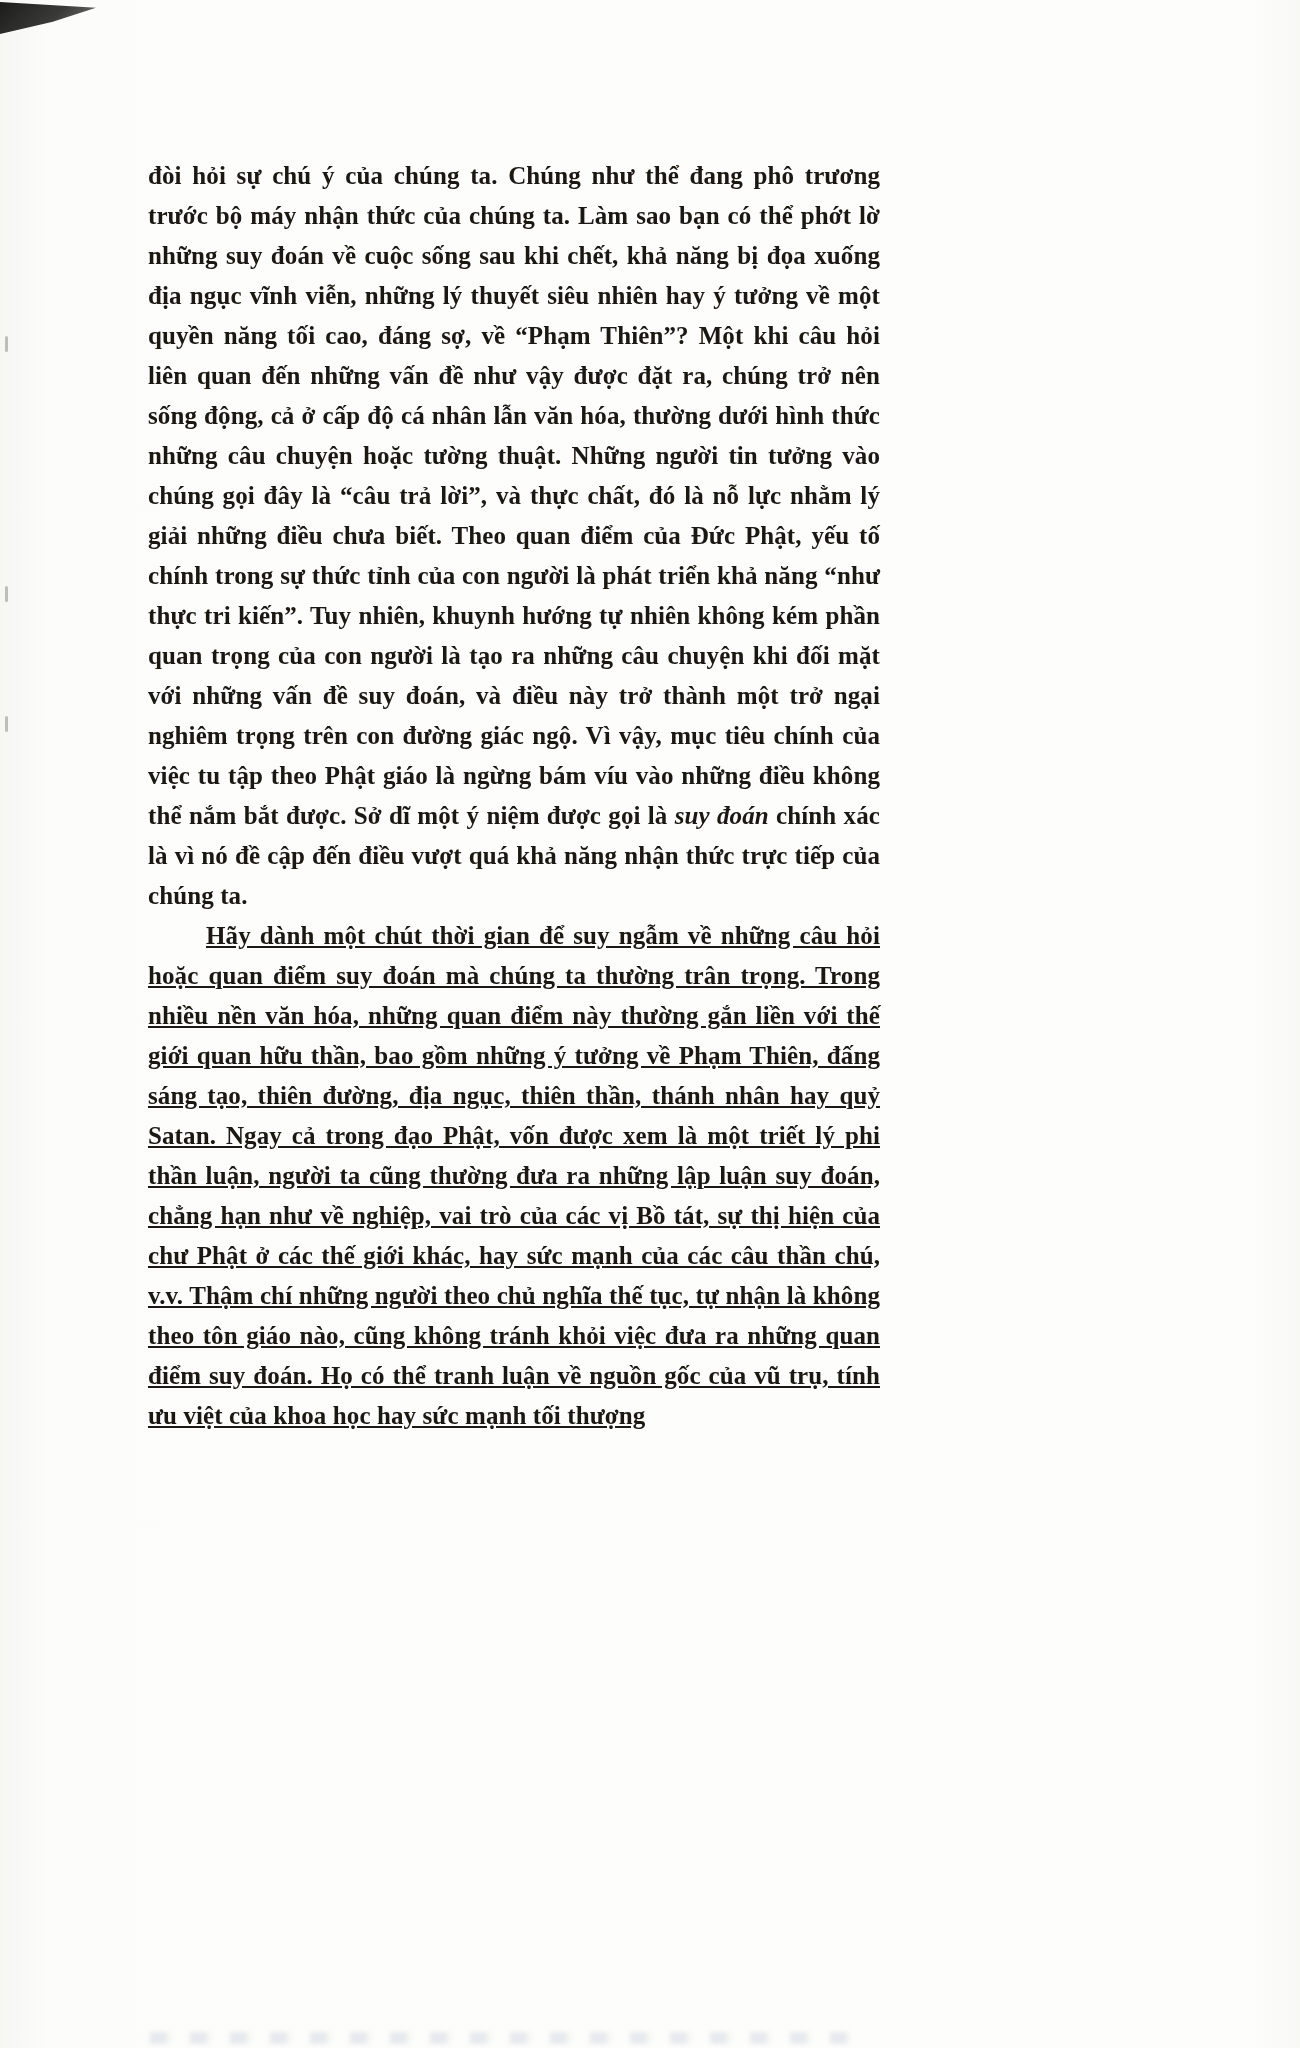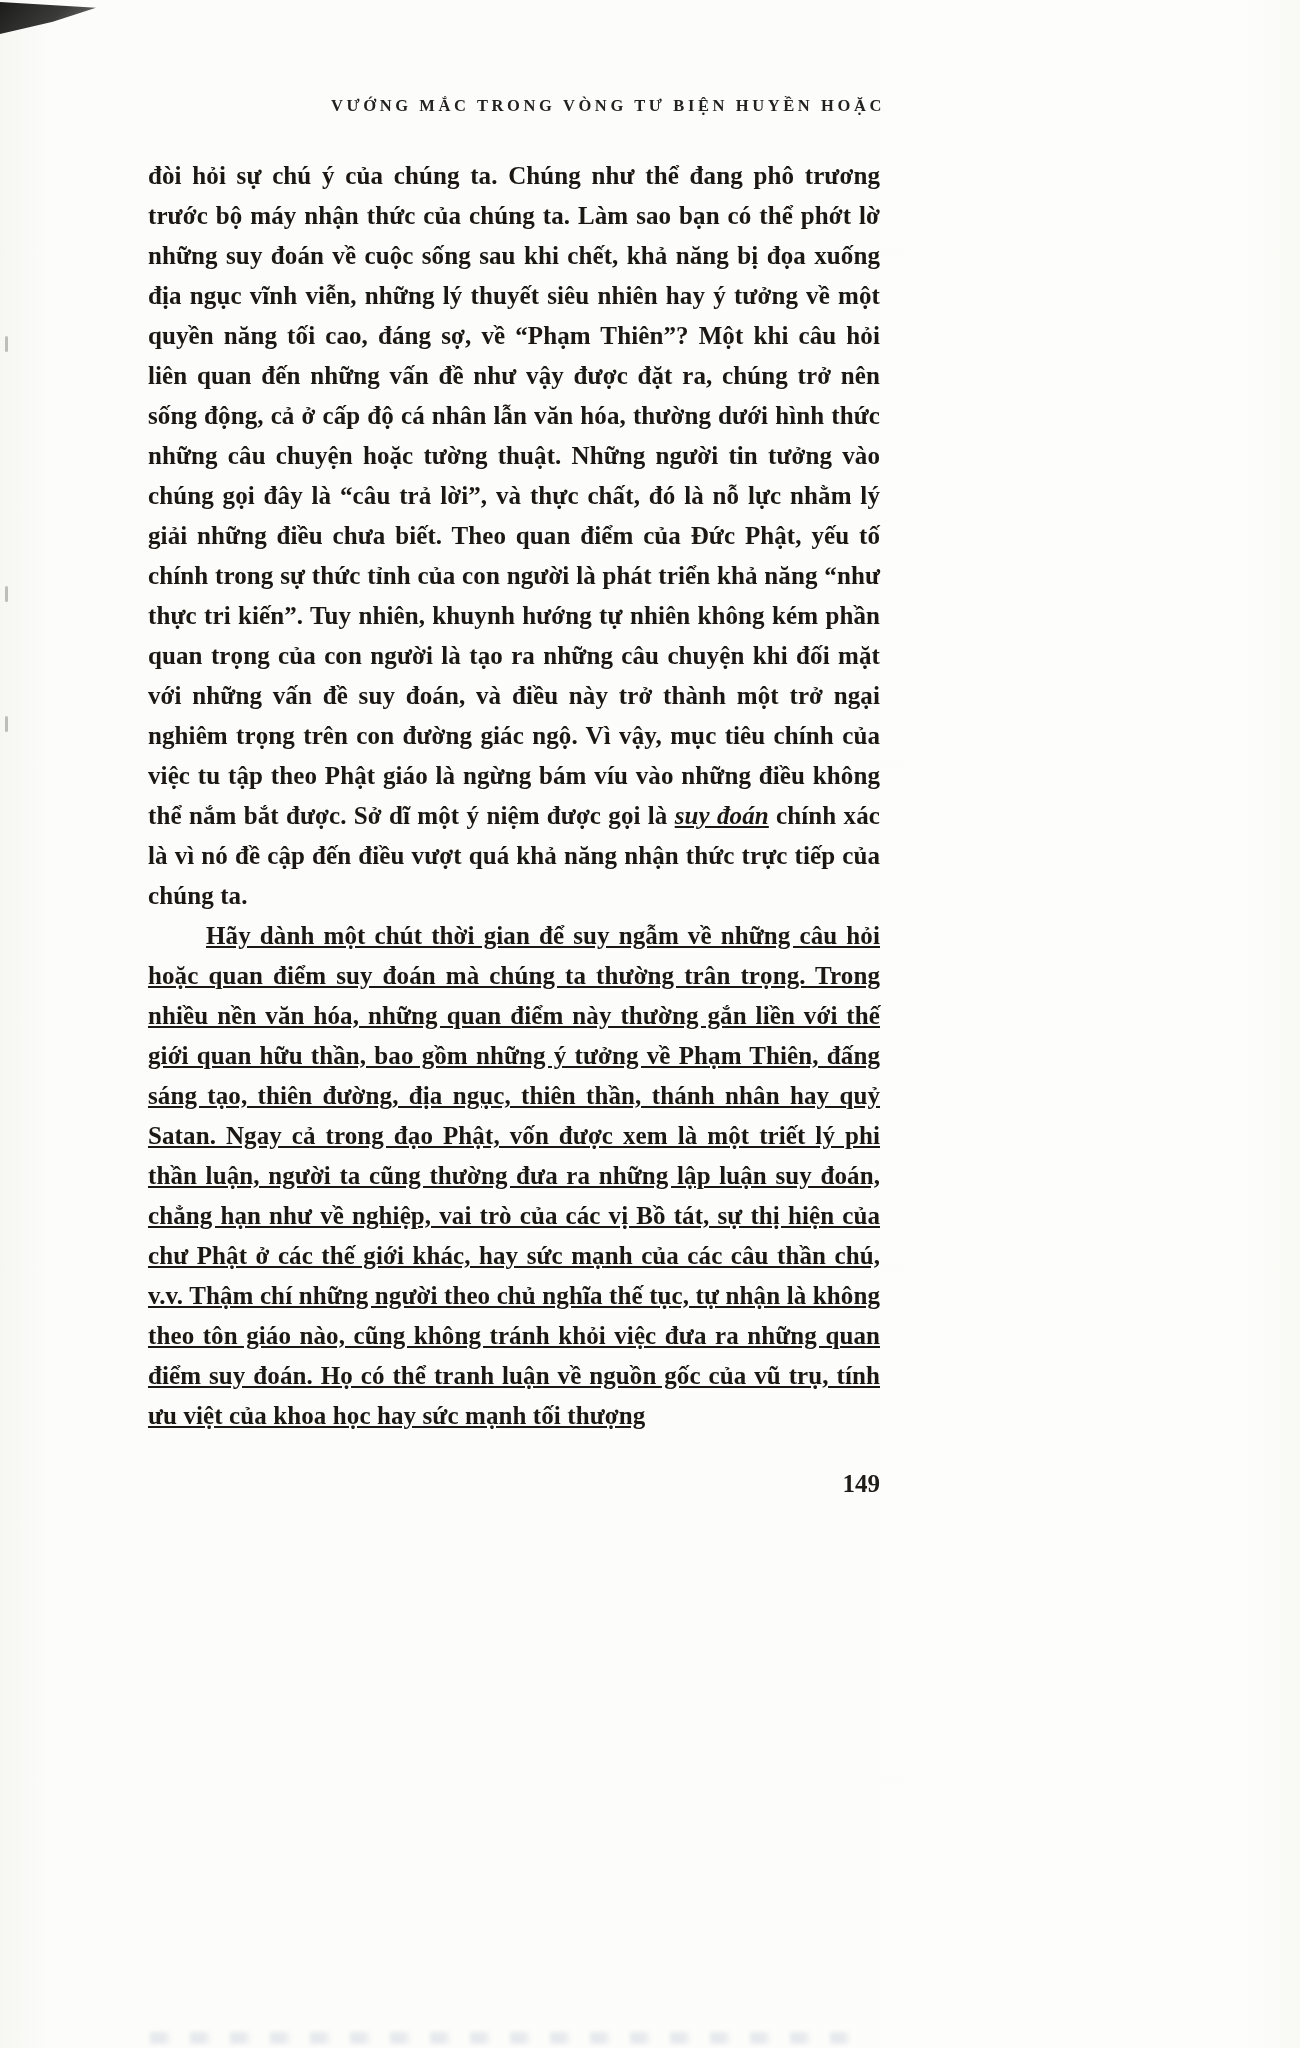--- a/index.html
+++ b/index.html
@@ -70,21 +70,20 @@
   .para {
     margin: 0;
   }
   .para.indent {
     text-indent: 58px;
     text-decoration: underline;
   }
   .para em {
     font-style: italic;
     font-weight: 700;
-    text-decoration: underline;
   }
 
   .page-number {
     position: absolute;
     top: 1470px;
     left: 148px;
     width: 732px;
     text-align: right;
     font-size: 25px;
     font-weight: 700;
@@ -110,25 +109,23 @@
 <body>
 
 <div class="page">
 
   <div class="corner-fold"></div>
 
   <div class="edge-mark m1"></div>
   <div class="edge-mark m2"></div>
   <div class="edge-mark m3"></div>
 
-  <header class="running-head">VƯỚNG MẮC TRONG VÒNG TƯ BIỆN HUYỀN HOẶC</header>
 
   <main class="text-block">
     <p class="para"><span>đòi hỏi sự chú ý của chúng ta. Chúng như thể đang phô trương trước bộ máy nhận thức của chúng ta. Làm sao bạn có thể phớt lờ những suy đoán về cuộc sống sau khi chết, khả năng bị đọa xuống địa ngục vĩnh viễn, những lý thuyết siêu nhiên hay ý tưởng về một quyền năng tối cao, đáng sợ, về “Phạm Thiên”? Một khi câu hỏi liên quan đến những vấn đề như vậy được đặt ra, chúng trở nên sống động, cả ở cấp độ cá nhân lẫn văn hóa, thường dưới hình thức những câu chuyện hoặc tường thuật. Những người tin tưởng vào chúng gọi đây là “câu trả lời”, và thực chất, đó là nỗ lực nhằm lý giải những điều chưa biết. Theo quan điểm của Đức Phật, yếu tố chính trong sự thức tỉnh của con người là phát triển khả năng “như thực tri kiến”. Tuy nhiên, khuynh hướng tự nhiên không kém phần quan trọng của con người là tạo ra những câu chuyện khi đối mặt với những vấn đề suy đoán, và điều này trở thành một trở ngại nghiêm trọng trên con đường giác ngộ. Vì vậy, mục tiêu chính của việc tu tập theo Phật giáo là ngừng bám víu vào những điều không thể nắm bắt được. Sở dĩ một ý niệm được gọi là </span><em>suy đoán</em><span> chính xác là vì nó đề cập đến điều vượt quá khả năng nhận thức trực tiếp của chúng ta.</span></p>
 
     <p class="para indent">Hãy dành một chút thời gian để suy ngẫm về những câu hỏi hoặc quan điểm suy đoán mà chúng ta thường trân trọng. Trong nhiều nền văn hóa, những quan điểm này thường gắn liền với thế giới quan hữu thần, bao gồm những ý tưởng về Phạm Thiên, đấng sáng tạo, thiên đường, địa ngục, thiên thần, thánh nhân hay quỷ Satan. Ngay cả trong đạo Phật, vốn được xem là một triết lý phi thần luận, người ta cũng thường đưa ra những lập luận suy đoán, chẳng hạn như về nghiệp, vai trò của các vị Bồ tát, sự thị hiện của chư Phật ở các thế giới khác, hay sức mạnh của các câu thần chú, v.v. Thậm chí những người theo chủ nghĩa thế tục, tự nhận là không theo tôn giáo nào, cũng không tránh khỏi việc đưa ra những quan điểm suy đoán. Họ có thể tranh luận về nguồn gốc của vũ trụ, tính ưu việt của khoa học hay sức mạnh tối thượng</p>
   </main>
 
-  <div class="page-number">149</div>
 
   <div class="bleed-through"></div>
 
 </div>
 
 </body></html>

